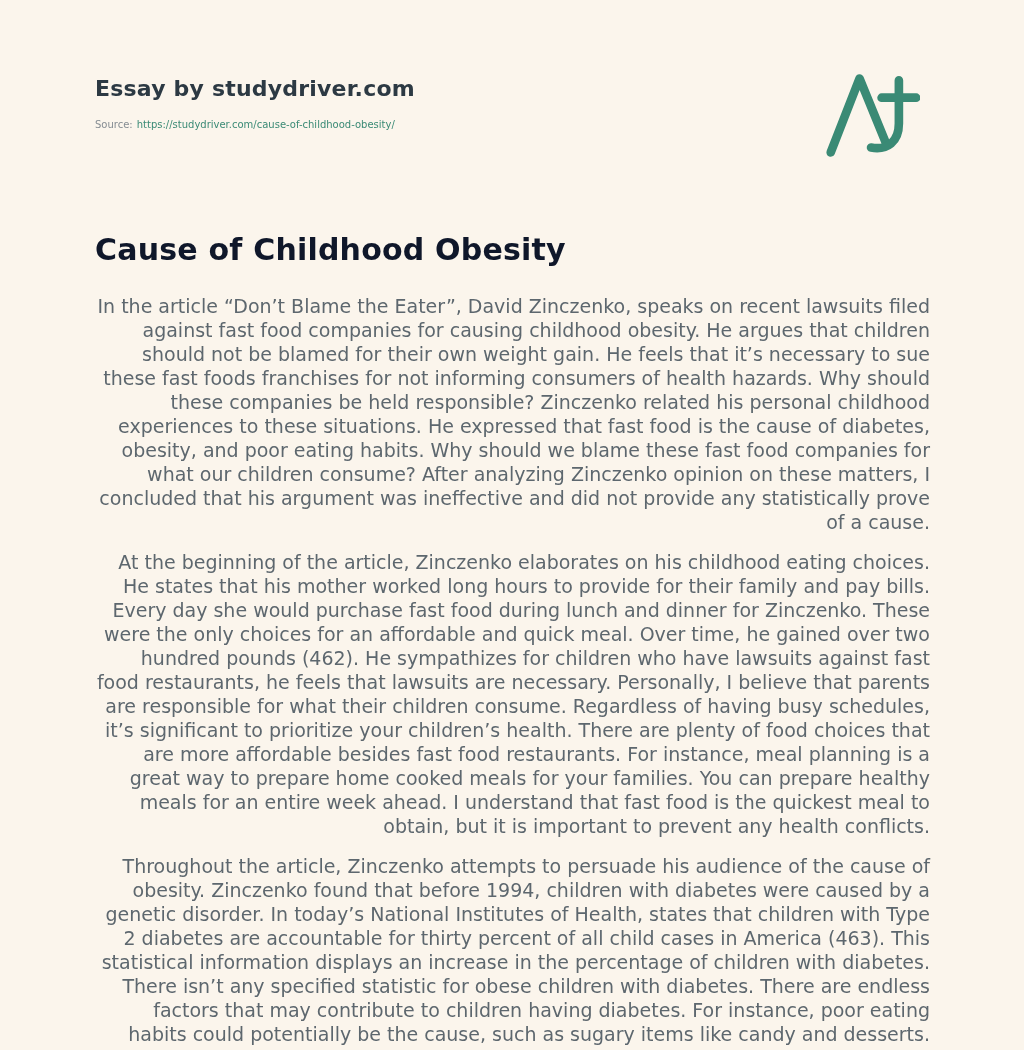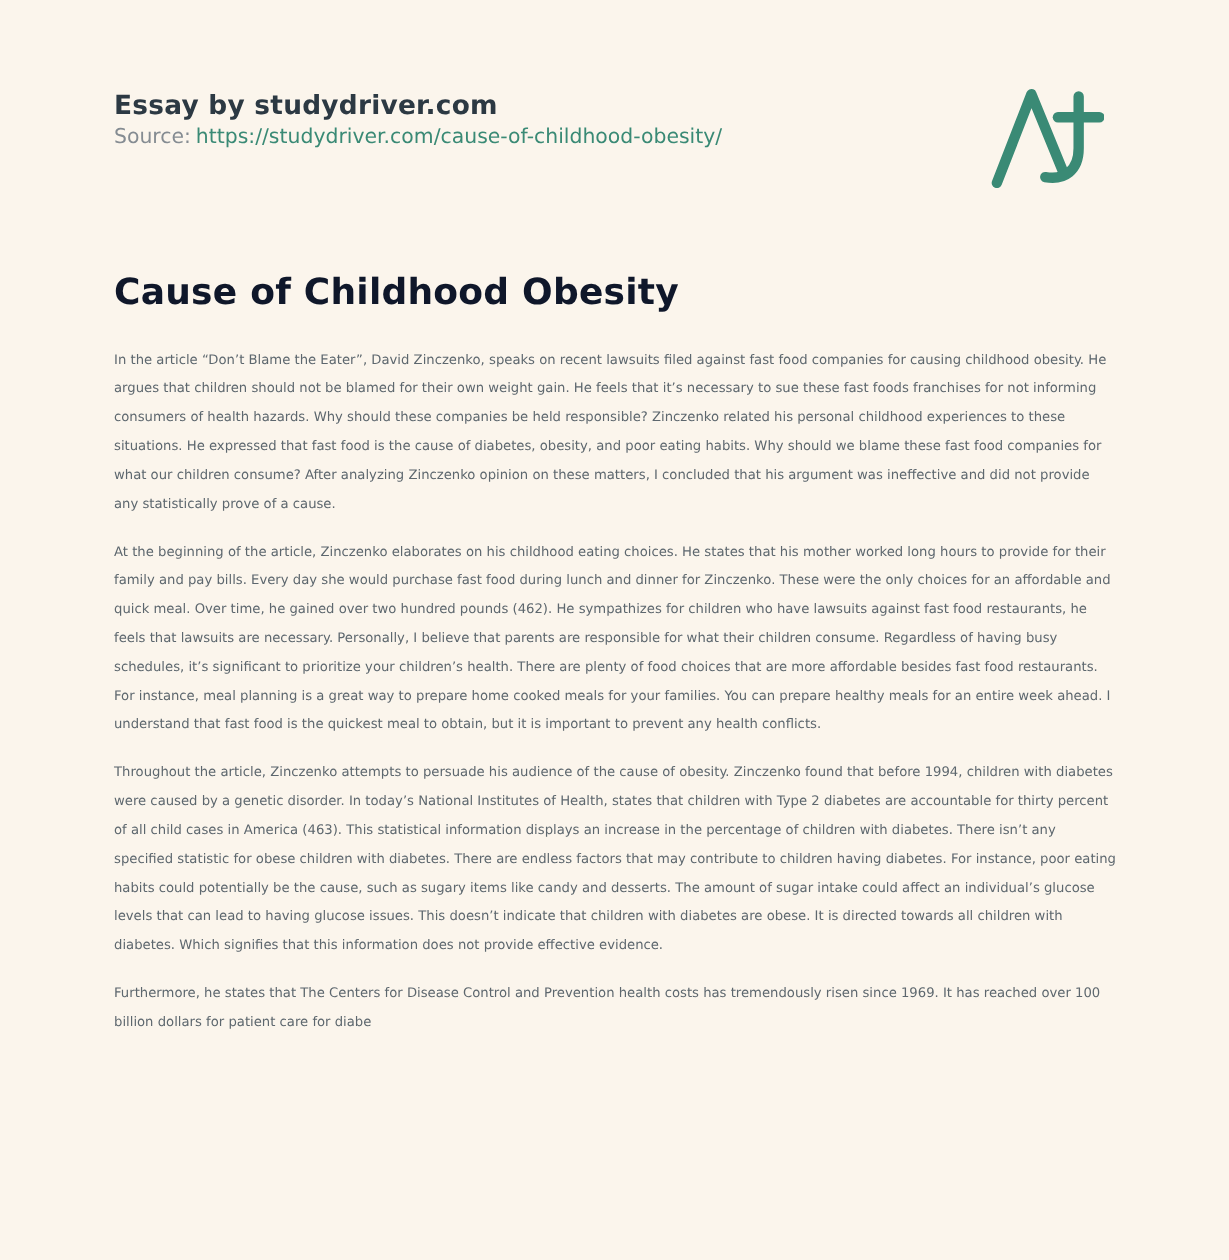--- a/index.html
+++ b/index.html
@@ -22,22 +22,22 @@
   }
   .byline {
     padding-top: 76px;
     margin: 0;
     font-size: 22px;
     font-weight: 700;
     color: #2c3943;
     letter-spacing: 0.2px;
   }
   .source-row {
-    margin-top: 3px;
-    font-size: 17px;
+    margin-top: 18px;
+    font-size: 10px;
     color: #858c92;
   }
   .source-link {
     color: #3a8a75;
     text-decoration: none;
     margin-left: 4px;
   }
   .logo {
     position: absolute;
     top: 66px;
@@ -48,24 +48,24 @@
   .logo svg { width: 100%; height: 100%; }
   .title {
     margin: 102px 0 0 0;
     font-size: 30px;
     font-weight: 700;
     color: #0f172a;
     letter-spacing: 0.2px;
   }
   .para {
     margin: 16px 0 0 0;
-    font-size: 11px;
+    font-size: 19px;
     line-height: 24px;
     color: #5d676e;
-    text-align: left;
+    text-align: right;
   }
   .para:first-of-type {
     margin-top: 27px;
   }
 </style>
 </head>
 <body>
 
 <div class="page">
 

